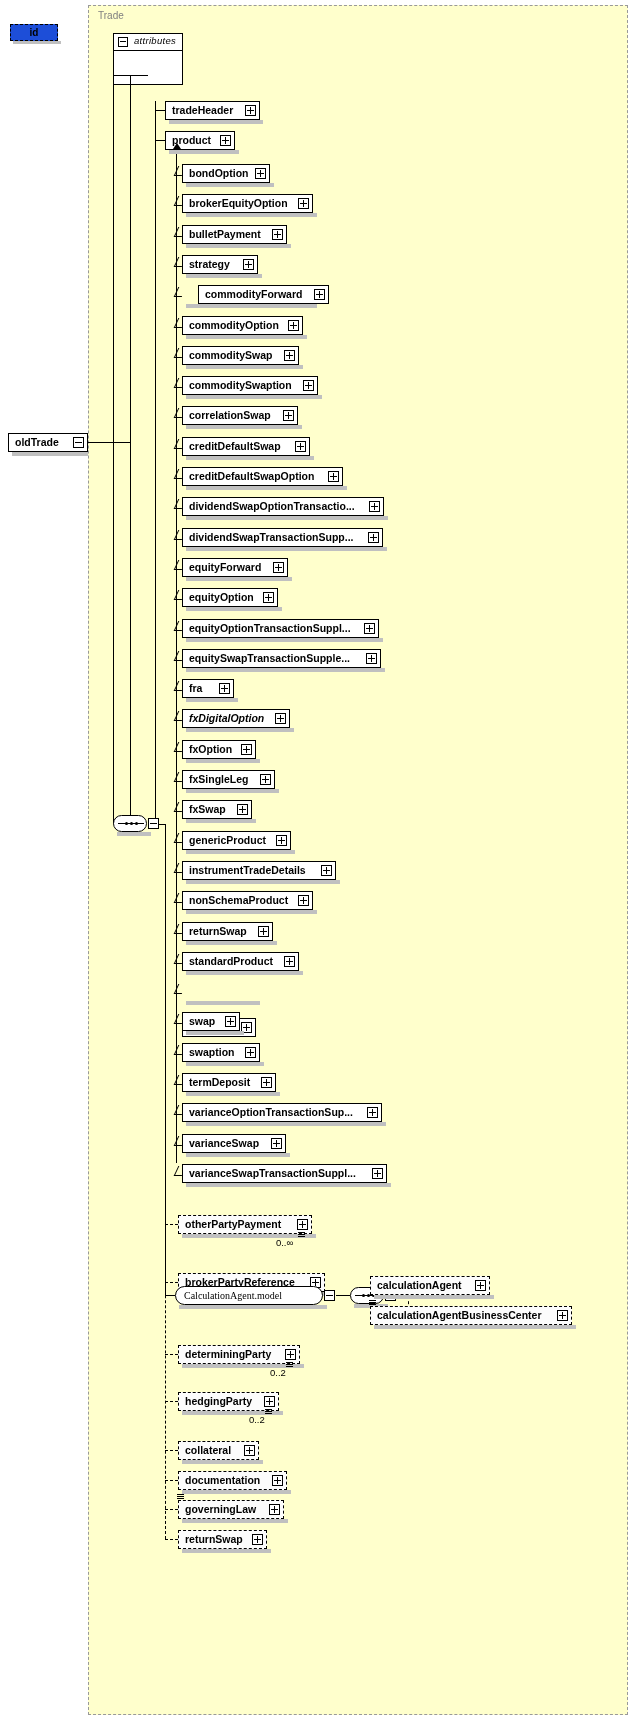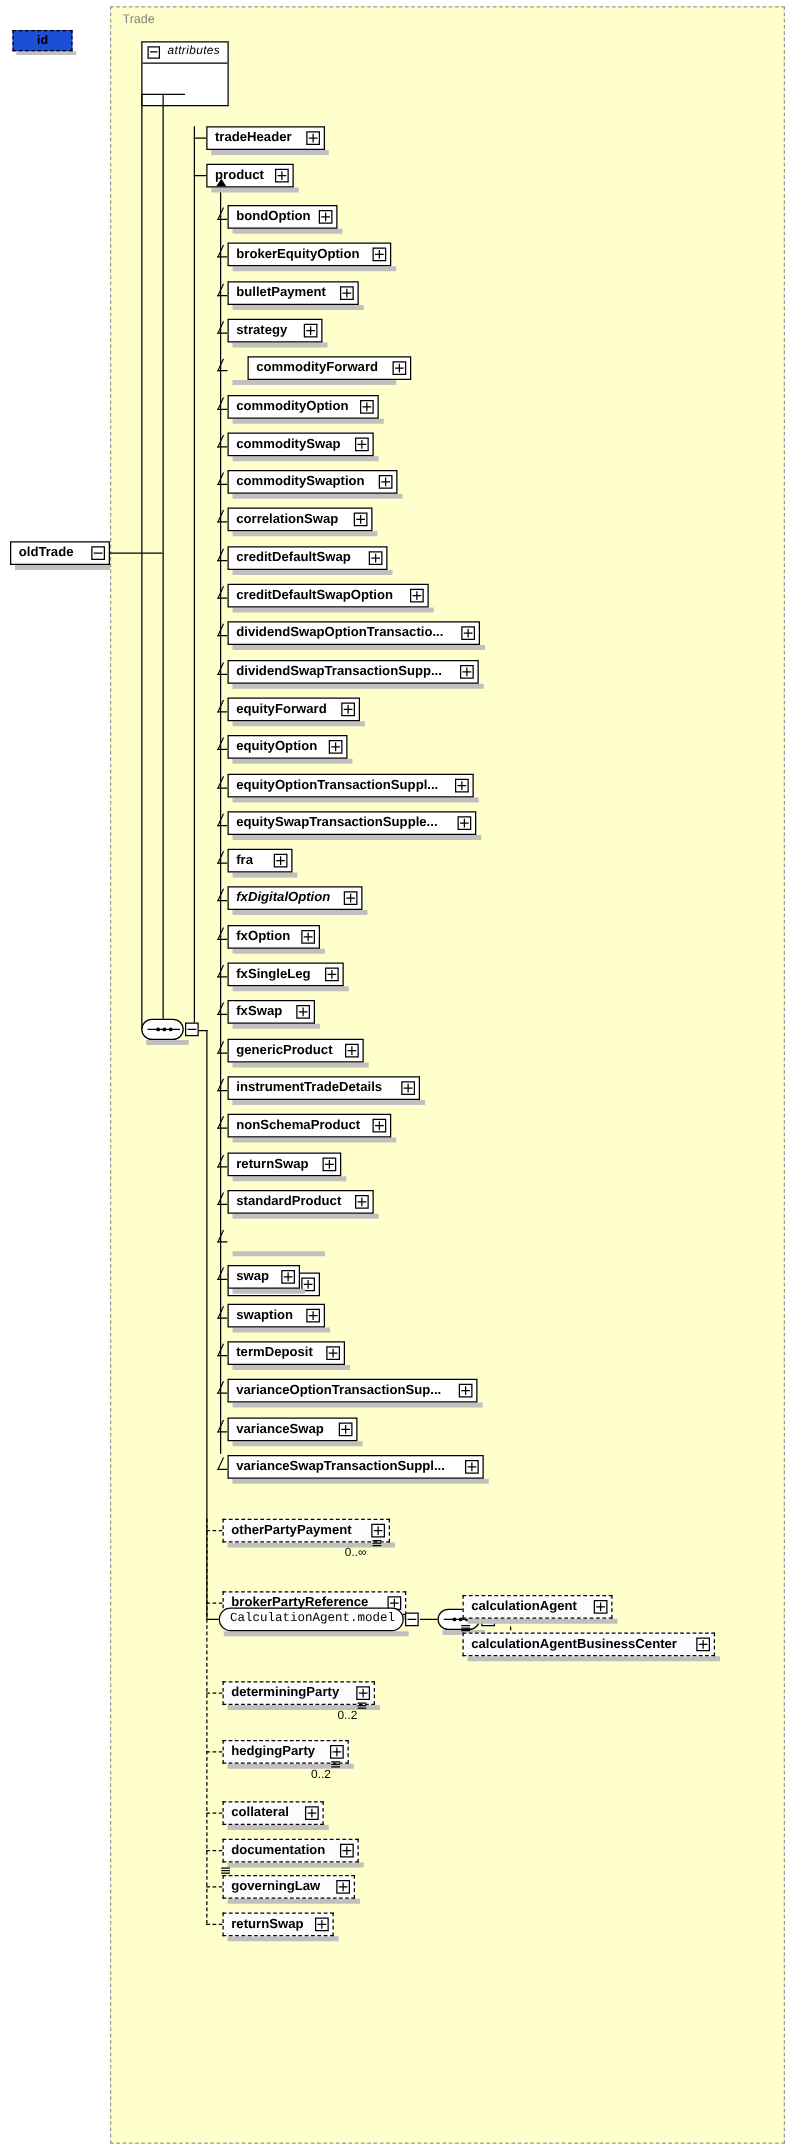--- a/index.html
+++ b/index.html
@@ -46,21 +46,21 @@
 
   
   .seq{position:absolute;width:34px;height:17px;background:#fff;border:1px solid #000;
     border-radius:9px;box-sizing:border-box;}
   .seq i{position:absolute;top:7px;left:4px;width:26px;height:1px;background:#000;}
   .seq b{position:absolute;top:6px;width:3px;height:3px;background:#000;border-radius:50%;}
 
   
   .grp{position:absolute;box-sizing:border-box;background:#fff;border:1px solid #000;
     border-radius:10px;height:19px;line-height:17px;font-size:10px;color:#000;
-    font-family:Liberation Mono, monospace;white-space:nowrap;padding:0 8px;}
+    font-family:Liberation Serif, serif;white-space:nowrap;padding:0 8px;}
 
   
   .ln{position:absolute;background:#000;}
   .lnv{width:1px;}
   .lnh{height:1px;}
   .dln{position:absolute;border-top:1px dashed #000;height:0;}
   .dlnv{position:absolute;border-left:1px dashed #000;width:0;}
 
   .card{position:absolute;font-size:9.5px;color:#000;font-family:"Liberation Sans",sans-serif;}
 

